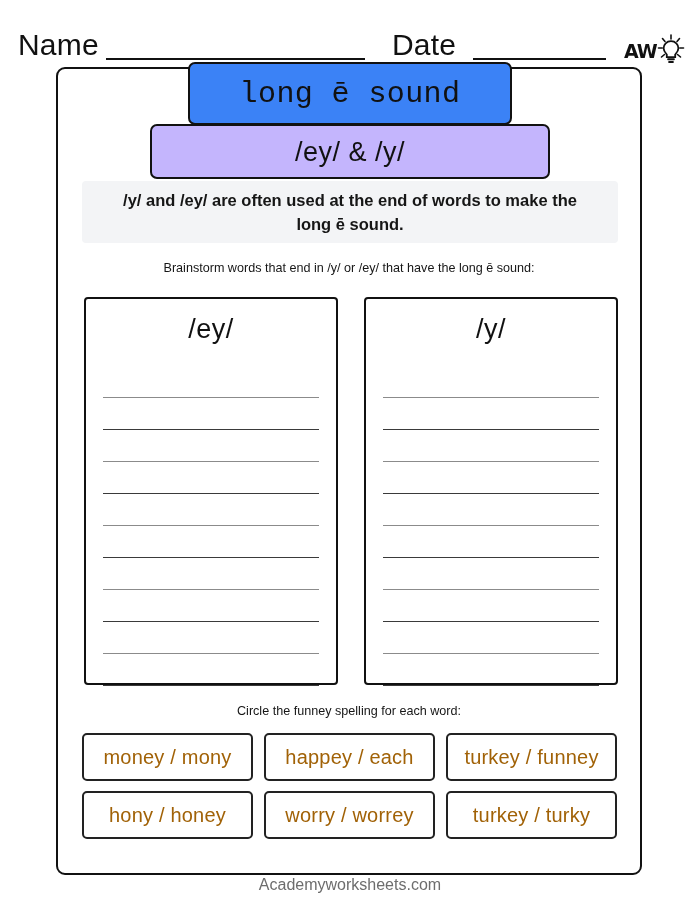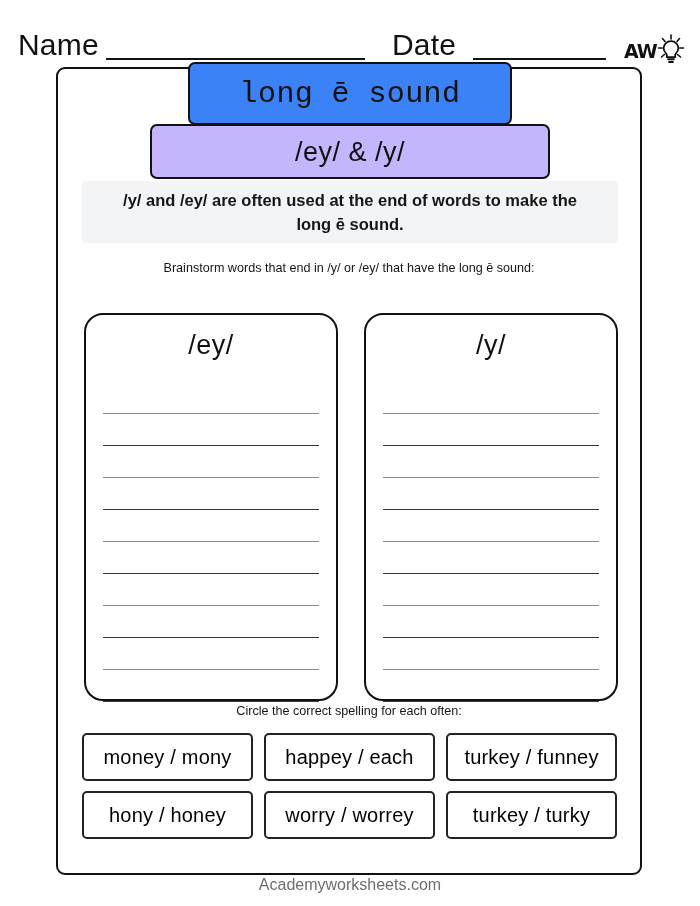--- a/index.html
+++ b/index.html
@@ -187,25 +187,25 @@
     text-align: center;
     font-size: 12.6px;
     line-height: 16px;
     color: #161616;
     z-index: 5;
   }
 
   
   .brainstorm-column {
     position: absolute;
-    top: 313px;
+    top: 297px;
     width: 254px;
     height: 388px;
     border: 2.4px solid #111111;
-    border-radius: 19px;
+    border-radius: 4px;
     box-sizing: border-box;
     background: #ffffff;
     z-index: 5;
   }
   #column-ey { left: 84px; }
   #column-y  { left: 364px; }
 
   .column-heading {
     position: absolute;
     top: 14px;
@@ -262,21 +262,21 @@
     box-sizing: border-box;
     background: #ffffff;
     display: flex;
     align-items: center;
     justify-content: center;
   }
   .word-box-text {
     font-size: 20px;
     line-height: 24px;
     letter-spacing: 0.2px;
-    color: #000000;
+    color: #a16207;
     white-space: nowrap;
   }
 
   
   #footer-credit {
     position: absolute;
     left: 0;
     top: 874px;
     width: 700px;
     text-align: center;
@@ -357,21 +357,21 @@
       <div class="write-line"></div>
       <div class="write-line soft"></div>
       <div class="write-line"></div>
       <div class="write-line soft"></div>
       <div class="write-line"></div>
       <div class="write-line soft"></div>
       <div class="write-line"></div>
     </div>
 </div>
 
-<div id="circle-prompt">Circle the correct spelling for each often:</div>
+<div id="circle-prompt">Circle the funney spelling for each word:</div>
 
 <div id="word-grid">
     <div class="word-box">
       <span class="word-box-text">money / mony</span>
     </div>
     <div class="word-box">
       <span class="word-box-text">happey / each</span>
     </div>
     <div class="word-box">
       <span class="word-box-text">turkey / funney</span>

